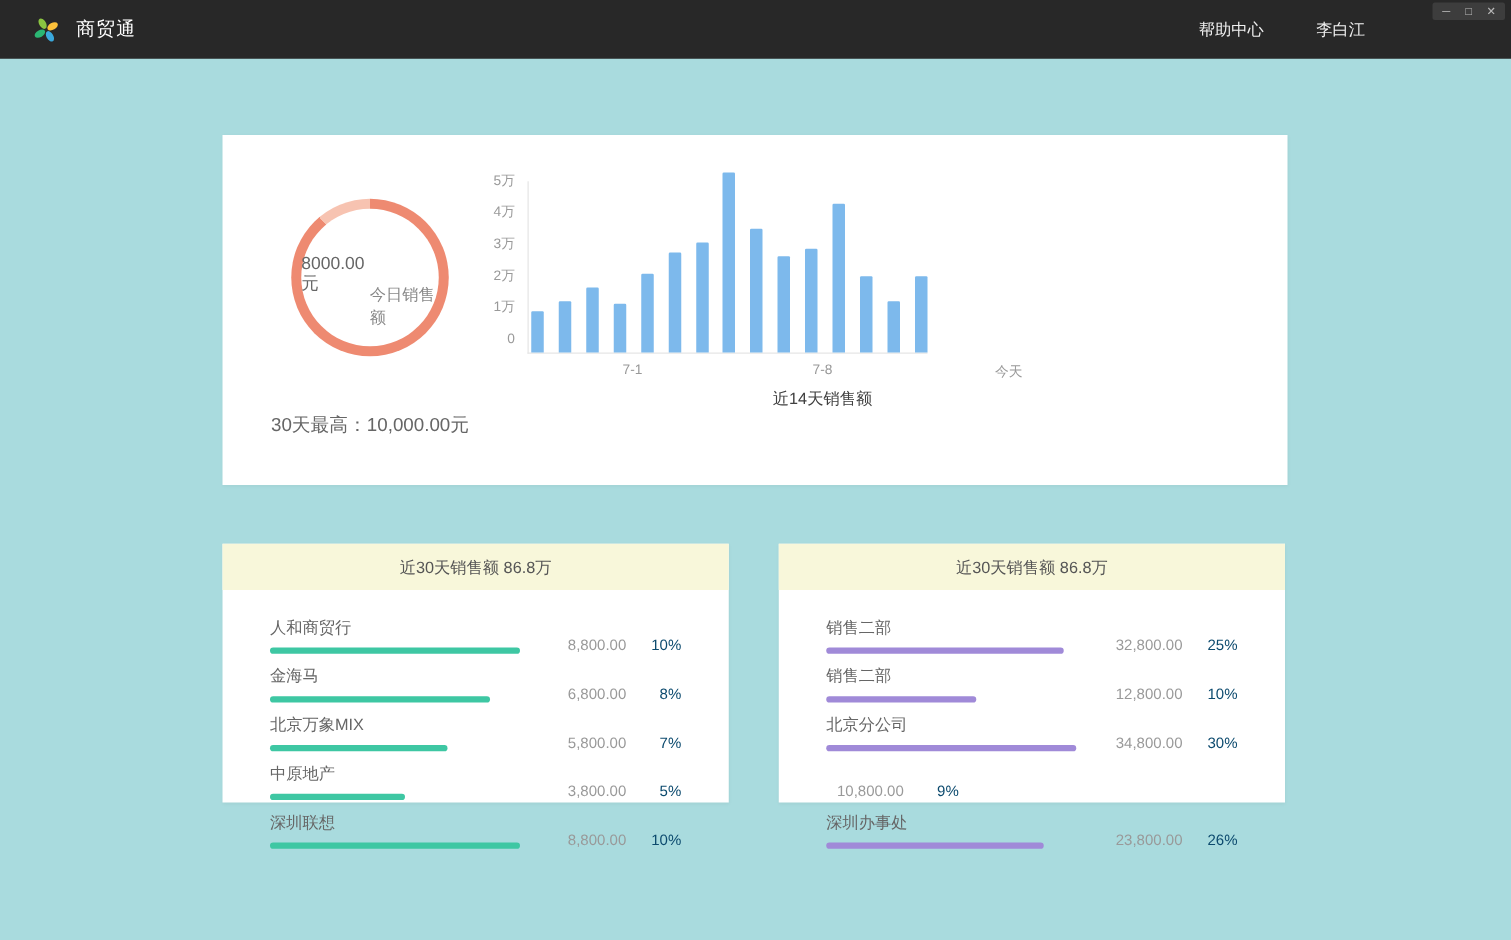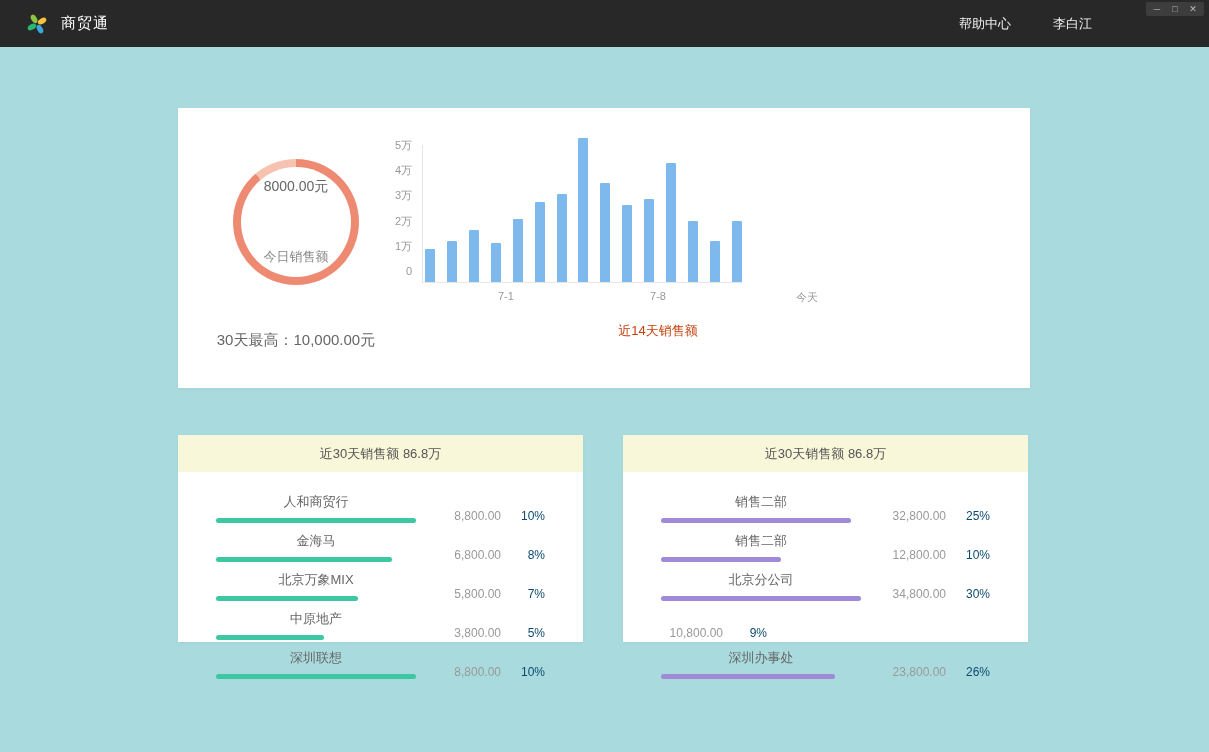--- a/index.html
+++ b/index.html
@@ -46,21 +46,21 @@
   
   .donut-block {
     width: 180px;
     padding-top: 51px;
     display: flex; flex-direction: column; align-items: center;
   }
   .donut { width: 126px; height: 126px; border-radius: 50%; position: relative; }
   .donut-inner {
     position: absolute; inset: 8px;
     background: #ffffff; border-radius: 50%;
-    display: flex; flex-direction: column; align-items: center; justify-content: center;
+    display: flex; flex-direction: row; align-items: center; justify-content: center;
   }
   .donut-value { font-size: 14px; color: #666; margin-bottom: 7px; }
   .donut-label { font-size: 13px; color: #888; margin-top: 45px; }
   .donut-caption { margin-top: 46px; font-size: 15px; color: #666; white-space: nowrap; }
 
   
   .chart-block { flex: 1; padding-top: 37px; }
   .plot-row { display: flex; }
   .y-axis {
     width: 36px; height: 138px; margin-top: -6px;
@@ -75,33 +75,33 @@
   .bars {
     position: absolute; left: 2px; right: 0; bottom: 0; top: -10px;
     display: flex; align-items: flex-end; justify-content: space-between;
   }
   .bar { width: 10px; border-radius: 1px 1px 0 0; }
   .x-axis { position: relative; height: 20px; margin-left: 112px; width: 320px; margin-top: 7px; }
   .x-axis span { position: absolute; font-size: 11px; color: #999; }
   .xl-left { left: 0; }
   .xl-mid { left: 50%; transform: translateX(-50%); }
   .xl-right { right: 0; }
-  .chart-caption { margin-left: 112px; width: 320px; text-align: center; font-size: 13px; color: #c2410c; margin-top: 12px; }
+  .chart-caption { margin-left: 112px; width: 320px; text-align: center; font-size: 13px; color: #404040; margin-top: 0; }
 
   
   .bottom-row { margin: 47px 0 0 178px; display: flex; gap: 40px; }
   .rank-card { width: 405px; height: 207px; }
   .rank-header {
     height: 37px; line-height: 37px;
     background: #f8f7da;
     text-align: center; font-size: 13px; color: #555;
   }
   .rank-list { padding: 12px 38px 0 38px; }
   .rank-row { display: flex; justify-content: space-between; align-items: flex-end; height: 39px; }
-  .rank-left { width: 200px; text-align: center; }
+  .rank-left { width: 200px; }
   .rank-name { font-size: 13px; color: #666; margin-bottom: 7px; white-space: nowrap; }
   .rank-bar { height: 5px; border-radius: 3px; }
   .rank-right { font-size: 12px; color: #999; white-space: nowrap; padding-bottom: 0; }
   .rank-amount { display: inline-block; min-width: 62px; text-align: right; }
   .rank-pct { display: inline-block; min-width: 30px; text-align: right; margin-left: 14px; color: #0c4a6e; }
 </style>
 </head>
 <body>
 
 <header class="titlebar">

